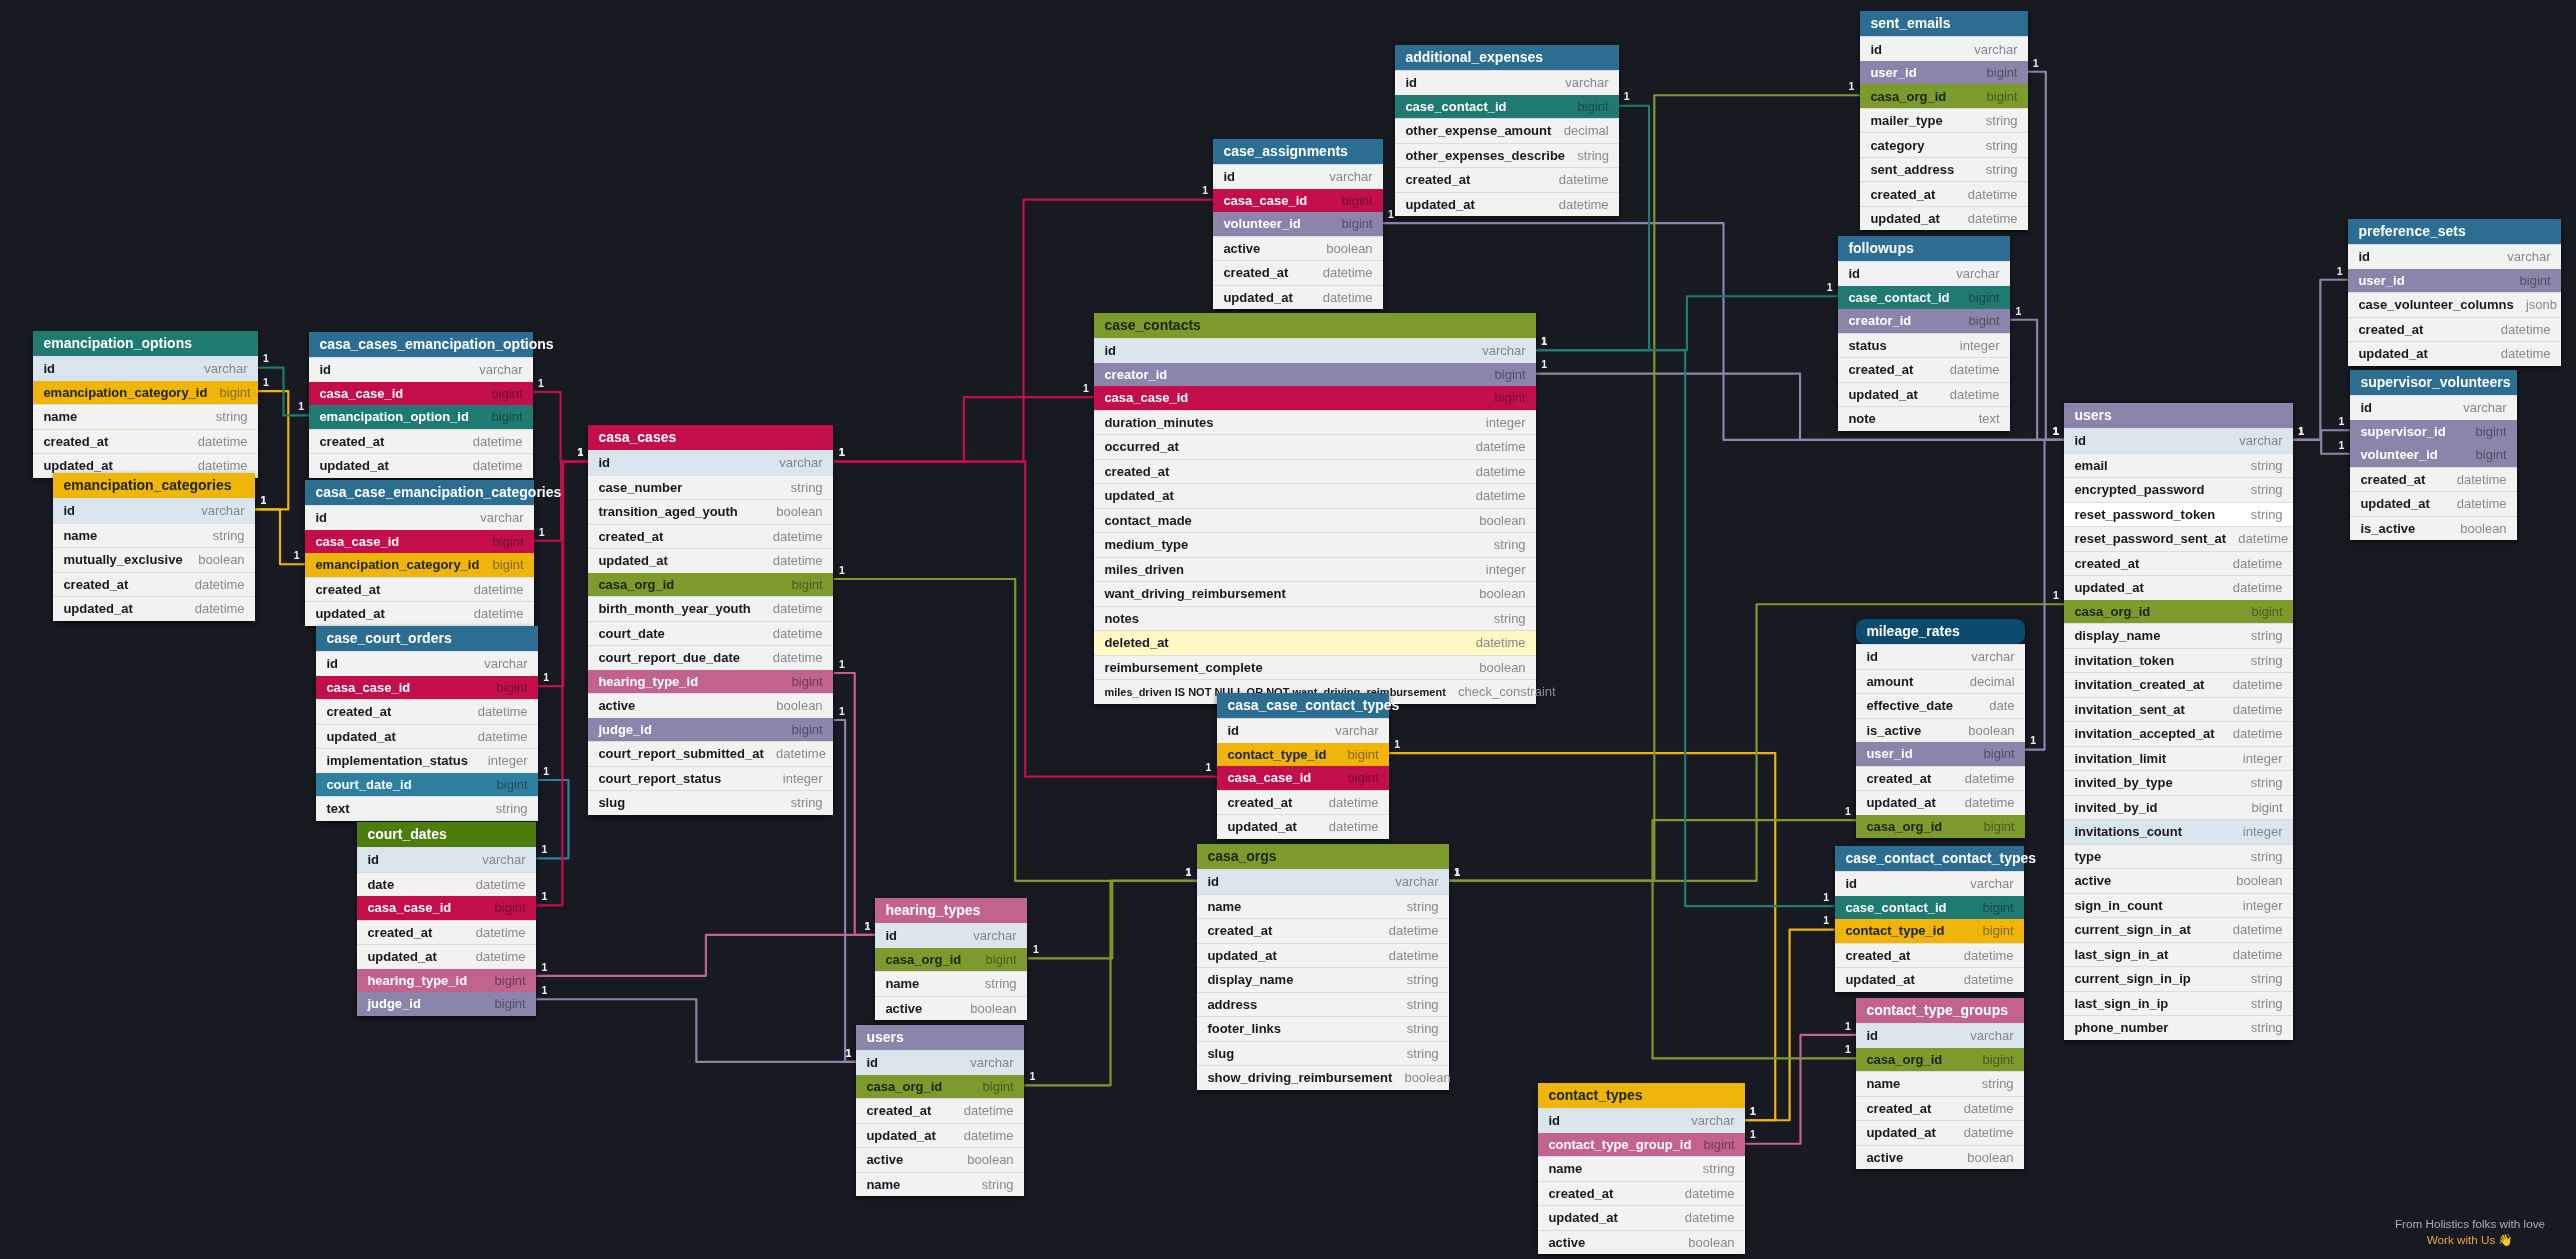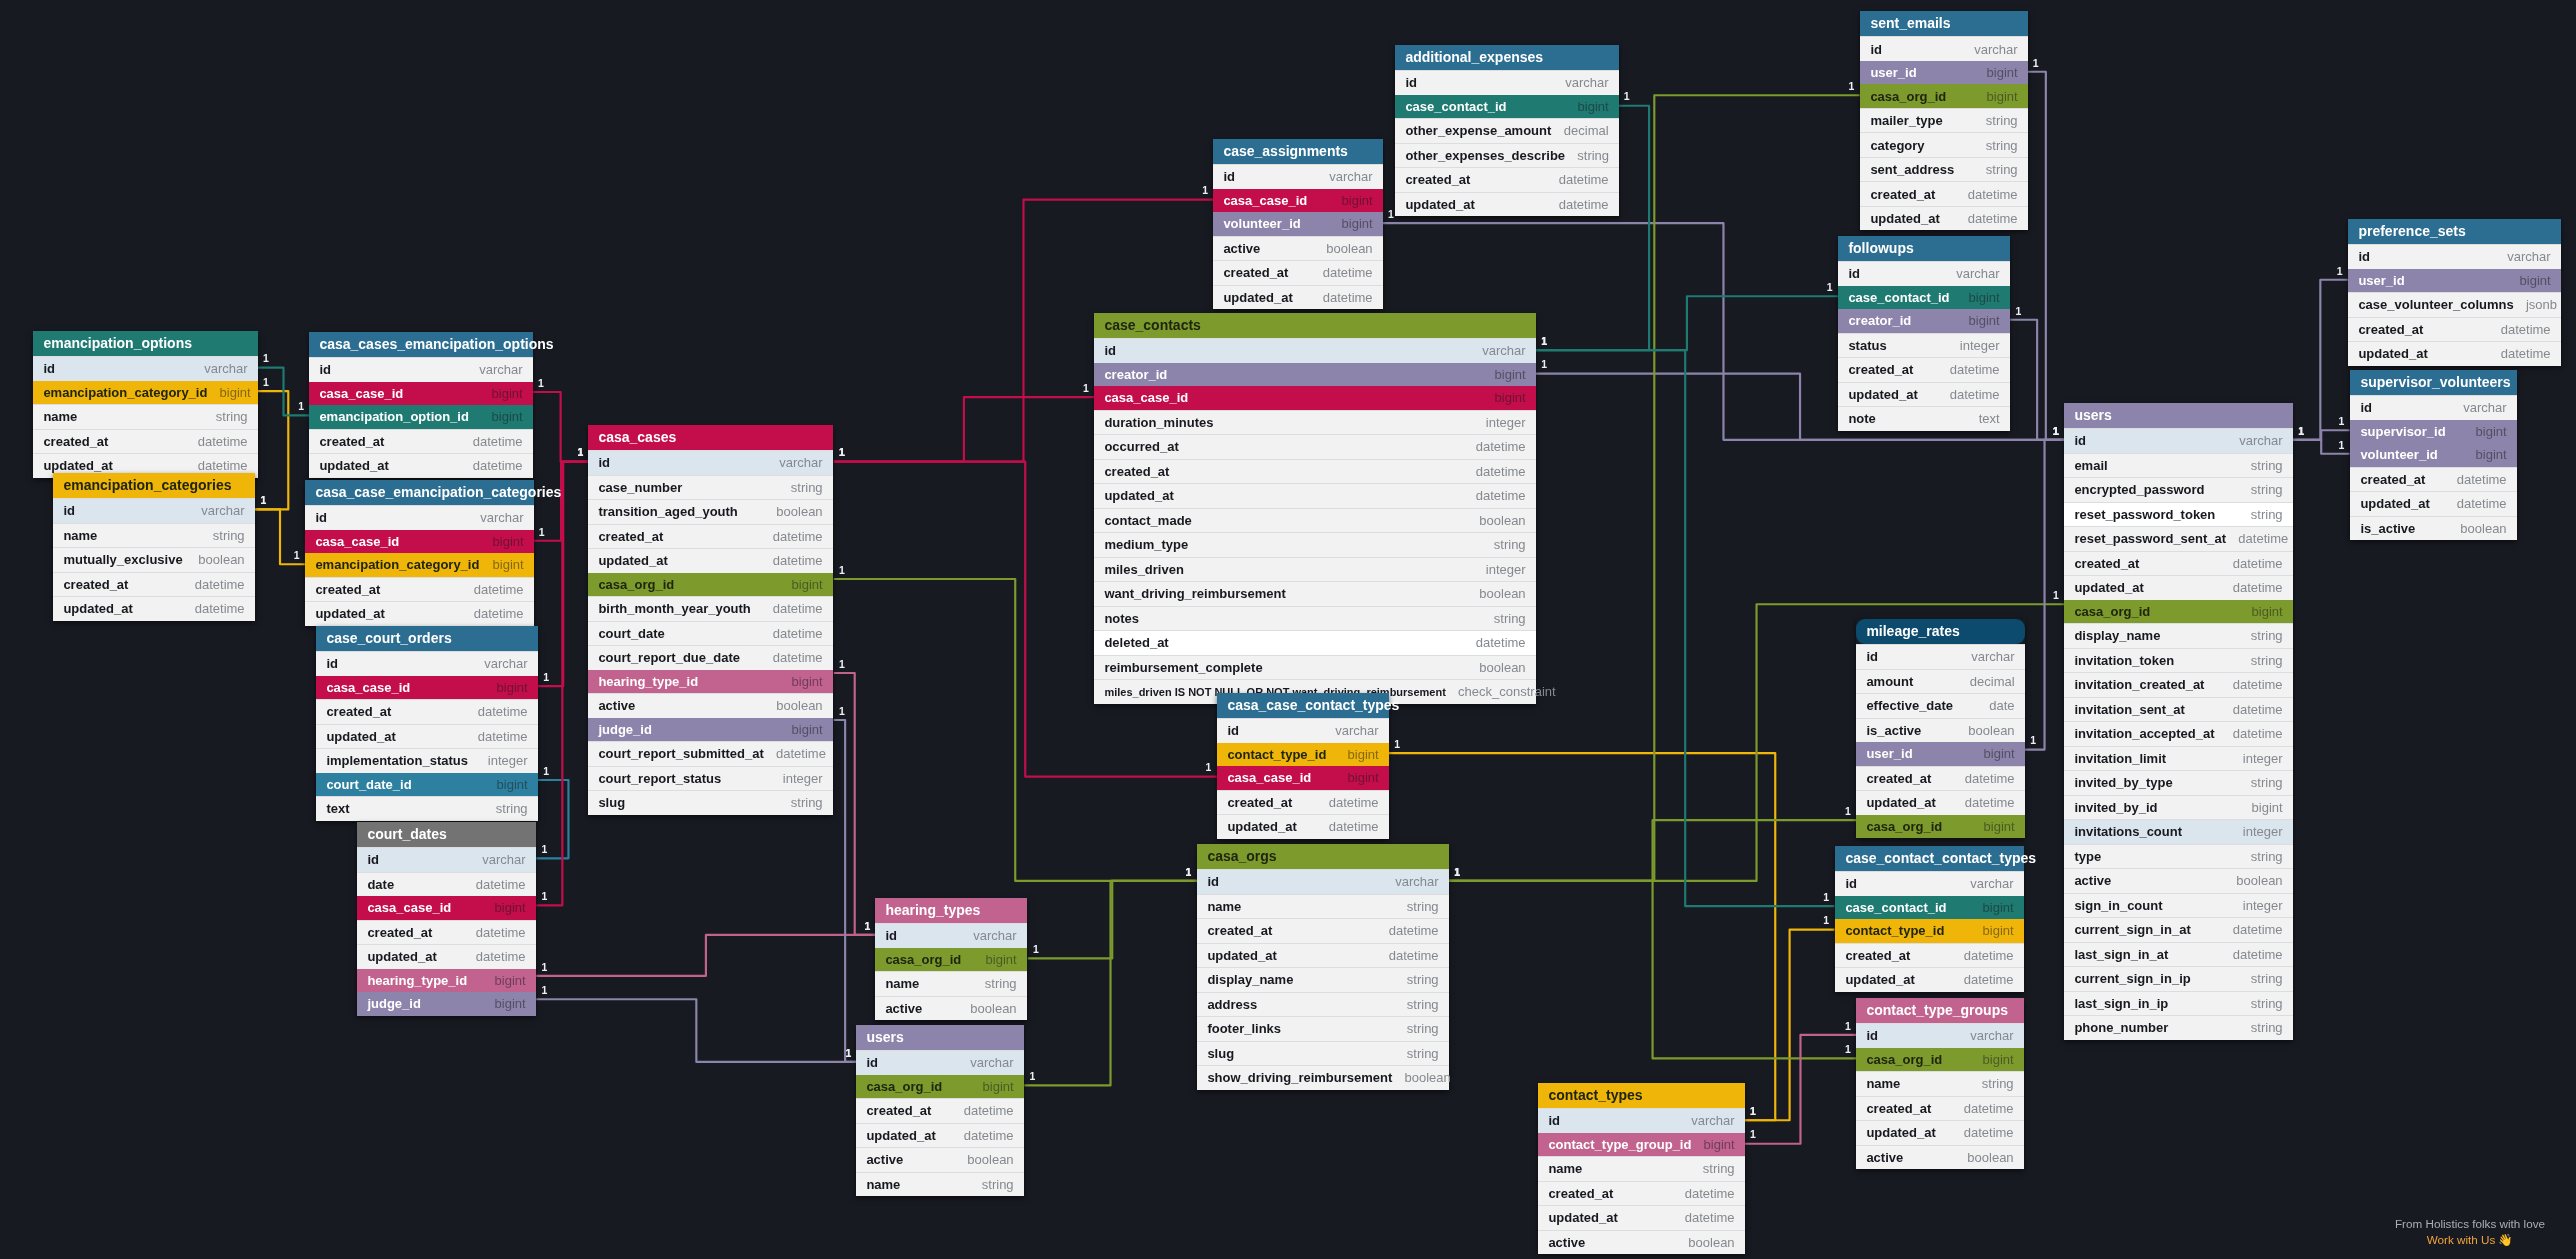--- a/index.html
+++ b/index.html
@@ -252,21 +252,21 @@
       <div class="row" style="background: rgb(45, 128, 160);">
         <span class="cname" style="color: rgb(255, 255, 255);">court_date_id</span>
         <span class="ctype muted">bigint</span>
       </div>
       <div class="row line" style="background: rgb(242, 242, 242);">
         <span class="cname" style="color: rgb(23, 25, 31);">text</span>
         <span class="ctype">string</span>
       </div>
     </div>
     <div class="tbl" style="left: 357px; top: 822px; width: 179px;">
-      <div class="hdr" style="background: #737373; color: rgb(255, 255, 255);">court_dates</div>
+      <div class="hdr" style="background: #4d7c0f; color: rgb(255, 255, 255);">court_dates</div>
       <div class="row line" style="background: rgb(219, 229, 238);">
         <span class="cname" style="color: rgb(23, 25, 31);">id</span>
         <span class="ctype">varchar</span>
       </div>
       <div class="row line" style="background: rgb(242, 242, 242);">
         <span class="cname" style="color: rgb(23, 25, 31);">date</span>
         <span class="ctype">datetime</span>
       </div>
       <div class="row" style="background: rgb(196, 13, 75);">
         <span class="cname" style="color: rgb(255, 255, 255);">casa_case_id</span>
@@ -495,21 +495,21 @@
         <span class="ctype">integer</span>
       </div>
       <div class="row line" style="background: rgb(242, 242, 242);">
         <span class="cname" style="color: rgb(23, 25, 31);">want_driving_reimbursement</span>
         <span class="ctype">boolean</span>
       </div>
       <div class="row line" style="background: rgb(242, 242, 242);">
         <span class="cname" style="color: rgb(23, 25, 31);">notes</span>
         <span class="ctype">string</span>
       </div>
-      <div class="row line" style="background: #ffffff;">
+      <div class="row line" style="background: #fef9c3;">
         <span class="cname" style="color: rgb(23, 25, 31);">deleted_at</span>
         <span class="ctype">datetime</span>
       </div>
       <div class="row line" style="background: rgb(242, 242, 242);">
         <span class="cname" style="color: rgb(23, 25, 31);">reimbursement_complete</span>
         <span class="ctype">boolean</span>
       </div>
       <div class="row line" style="background: rgb(242, 242, 242);">
         <span class="cname small" style="color: rgb(23, 25, 31);">miles_driven IS NOT NULL OR NOT want_driving_reimbursement</span>
         <span class="ctype">check_constraint</span>

